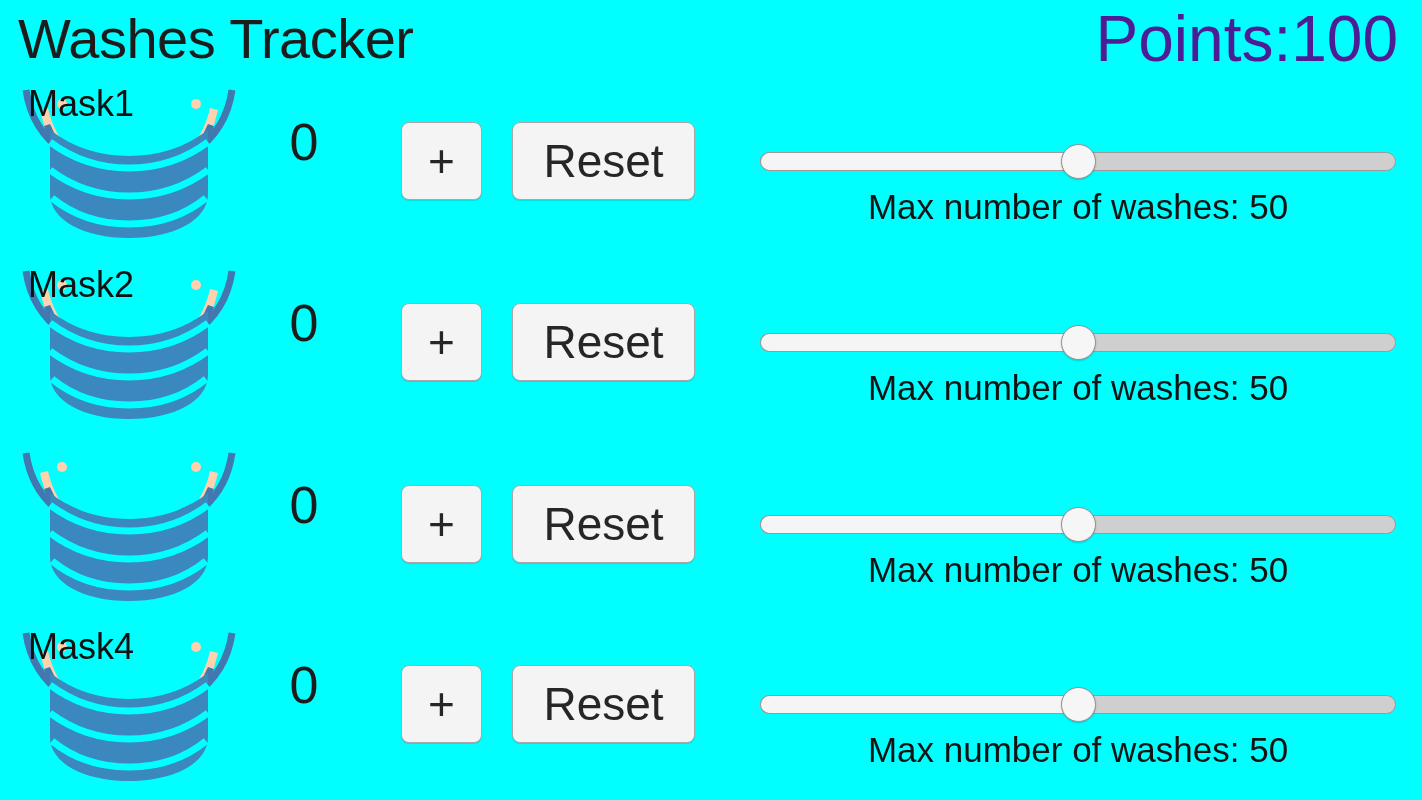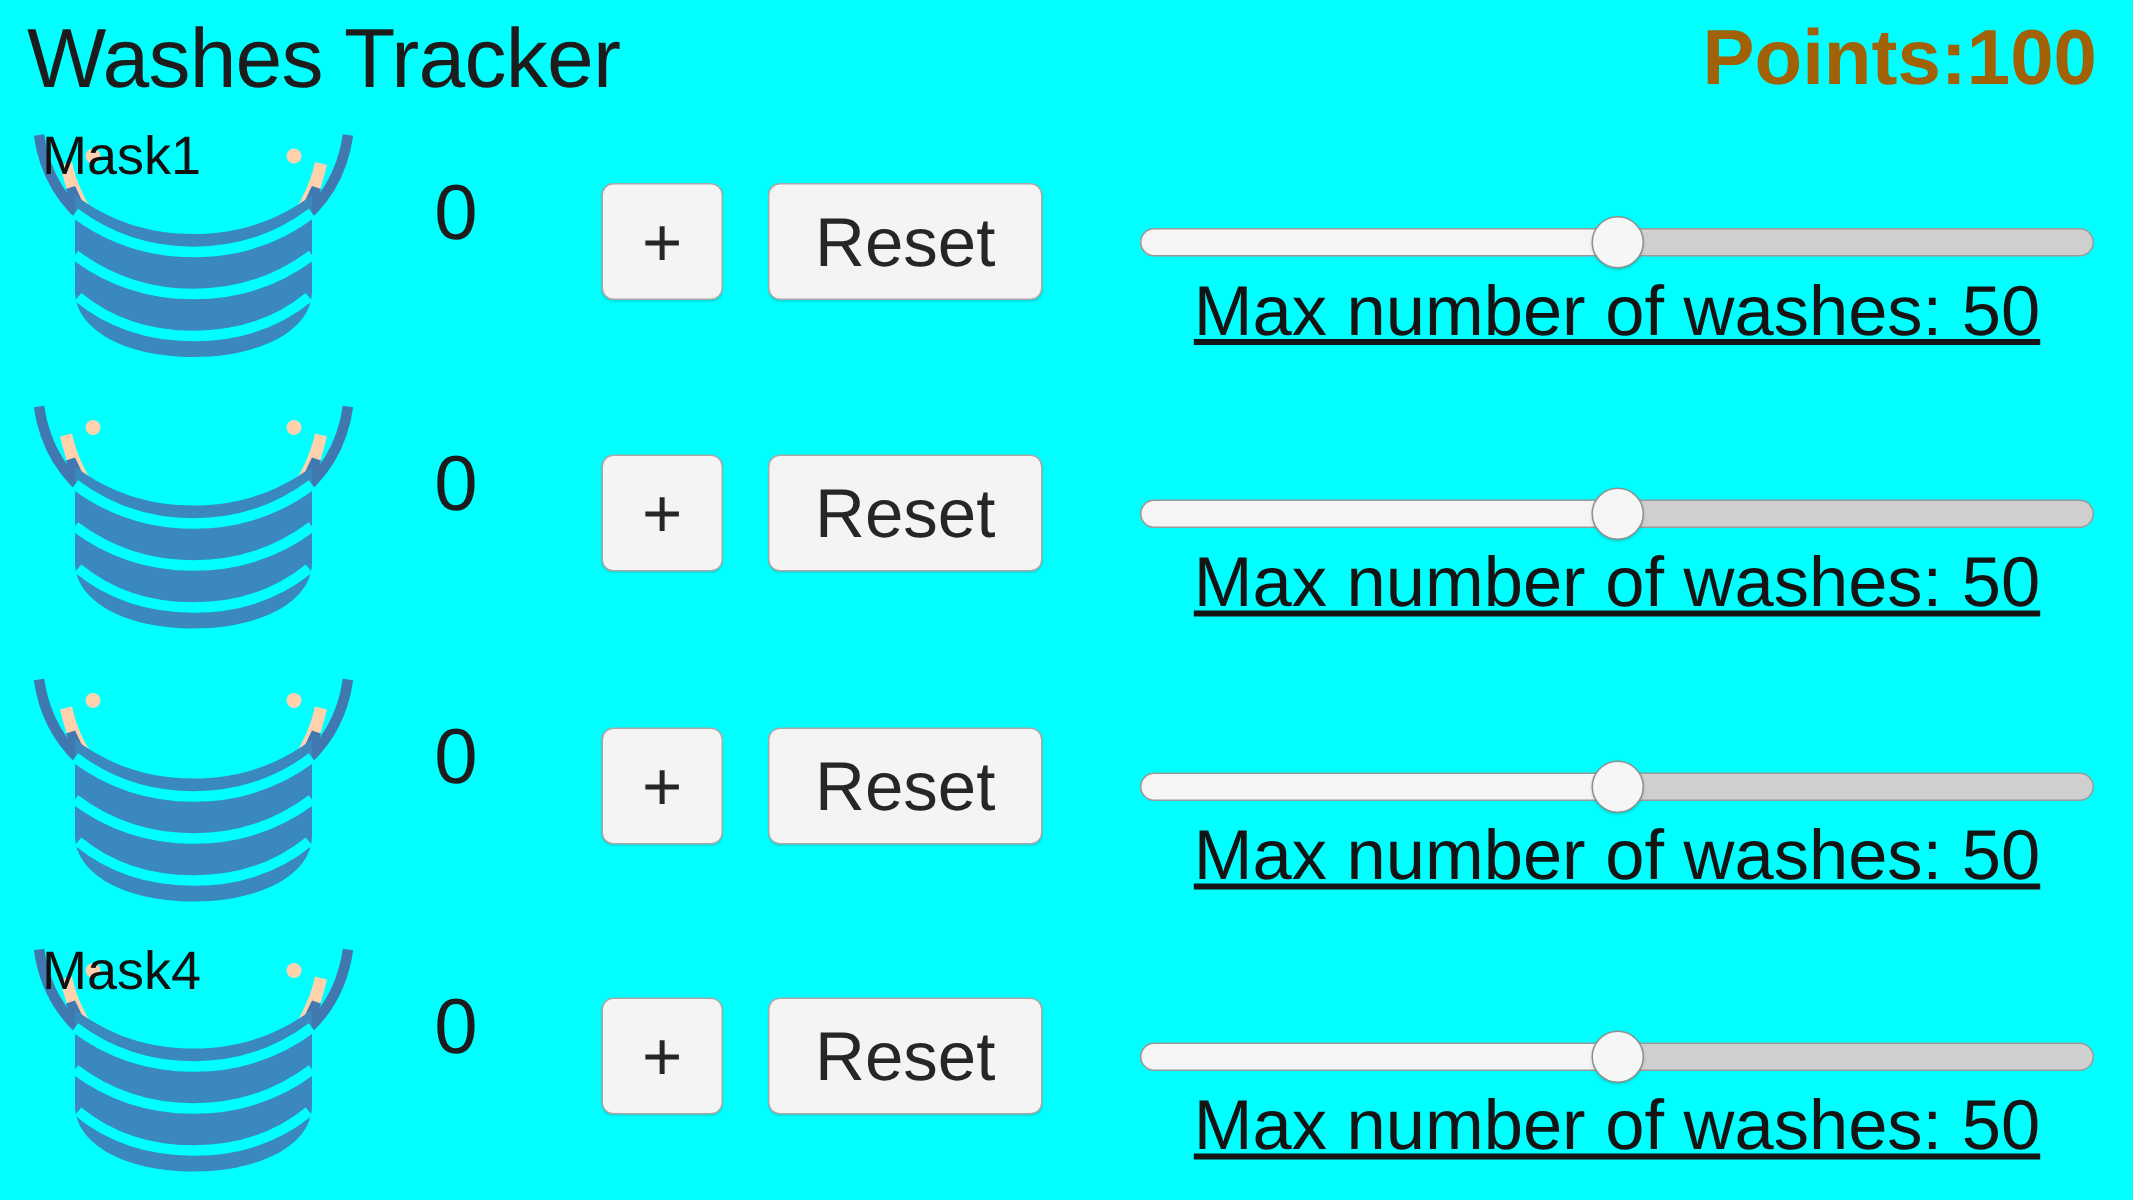--- a/index.html
+++ b/index.html
@@ -30,25 +30,24 @@
     font-size: 56px;
     line-height: 66px;
     color: #1c1c1c;
     white-space: nowrap;
     letter-spacing: -0.5px;
   }
   #points {
     position: absolute;
     right: 24px;
     top: 6px;
-    font-size: 52px;
+    font-size: 64px;
     line-height: 66px;
-    color: #a16207;
+    color: #4c1d95;
     white-space: nowrap;
-    font-weight: bold;
   }
 
   
   .row {
     position: absolute;
     left: 0;
     width: 1422px;
     height: 181px;
   }
   .row-0 { top: 82px; }
@@ -175,25 +174,24 @@
     box-shadow: 0 1px 2px rgba(0,0,0,0.18);
   }
 
   
   .max-caption {
     position: absolute;
     left: 760px;
     top: 104px;
     width: 636px;
     text-align: center;
-    font-size: 47px;
+    font-size: 35px;
     line-height: 42px;
     color: #141414;
     white-space: nowrap;
-    text-decoration: underline;
   }
 </style>
 </head>
 <body>
 
 <div id="header">
   <div id="app-title">Washes Tracker</div>
   <div id="points">Points:100</div>
 </div>
 
@@ -235,20 +233,21 @@
       <circle cx="48" cy="22" r="5" fill="#ffd2ad"></circle>
       <circle cx="182" cy="22" r="5" fill="#ffd2ad"></circle>
       <path d="M30 44 C 30 44, 34 56, 36 62 L 44 60 C 41 52, 37 44, 36 42 Z" fill="#4278b0"></path>
       <path d="M200 44 C 200 44, 196 56, 194 62 L 186 60 C 189 52, 193 44, 194 42 Z" fill="#4278b0"></path>
       <path d="M36 48 C 60 66, 86 74, 115 74 C 144 74, 170 66, 194 48
                L 194 112 C 194 138, 160 156, 115 156 C 70 156, 36 138, 36 112 Z" fill="#3a88bd"></path>
       <path d="M36 60 C 60 78, 86 86, 115 86 C 144 86, 170 78, 194 60" fill="none" stroke="#00ffff" stroke-width="7"></path>
       <path d="M36 88 C 60 106, 86 114, 115 114 C 144 114, 170 106, 194 88" fill="none" stroke="#00ffff" stroke-width="7"></path>
       <path d="M38 116 C 60 134, 86 142, 115 142 C 144 142, 170 134, 192 116" fill="none" stroke="#00ffff" stroke-width="7"></path>
     </svg>
+    <div class="mask-label">Mask2</div>
   </div>
   <div class="counter">0</div>
   <button class="btn btn-plus">+</button>
   <button class="btn btn-reset">Reset</button>
   <div class="slider-wrap">
     <div class="slider-track"></div>
     <div class="slider-fill" style="width:318px;"></div>
     <div class="slider-thumb" style="left:318px;"></div>
   </div>
   <div class="max-caption">Max number of washes: 50</div>

